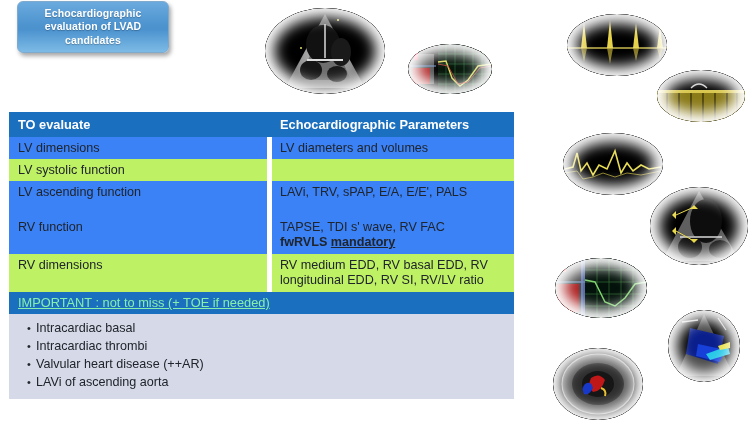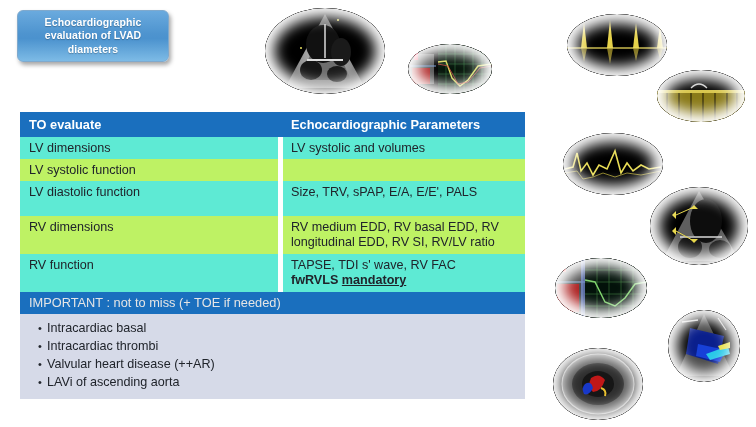--- a/index.html
+++ b/index.html
@@ -6,63 +6,63 @@
   body{
     width:756px;height:427px;
     background:#ffffff;
     font-family:"Liberation Sans", sans-serif;
     overflow:hidden;position:relative;
   }
   .slide{position:absolute;inset:0;}
 
   
   .title-box{
-    position:absolute;left:17px;top:10px;width:152px;height:52px;
+    position:absolute;left:17px;top:1px;width:152px;height:52px;
     border:1px solid #7fa9cd;border-radius:6px;
     background:linear-gradient(180deg,#6aaade 0%,#4e94cf 45%,#4b92ce 55%,#7dbbe6 100%);
     box-shadow:2px 3px 4px rgba(0,0,0,.35);
     display:flex;align-items:center;justify-content:center;
     box-sizing:border-box;
   }
   .title-text{
     color:#ffffff;font-size:10.5px;font-weight:bold;line-height:13.5px;
     text-align:center;letter-spacing:.1px;
     text-shadow:0 1px 1px rgba(0,0,0,.25);
     padding:0 6px;
   }
 
   
   .table{
-    position:absolute;left:20px;top:112px;width:505px;
+    position:absolute;left:9px;top:112px;width:505px;
     font-size:12.6px;color:#20242b;
   }
   .row{display:flex;width:100%;box-sizing:border-box;}
   .c1{width:258px;flex:0 0 258px;padding:4px 0 4px 9px;box-sizing:border-box;}
   .gap{width:5px;flex:0 0 5px;background:#ffffff;}
   .c2{flex:1 1 auto;padding:4px 6px 4px 8px;box-sizing:border-box;}
 
   .hdr{background:#1a6fbe;}
   .hdr .c1,.hdr .c2{color:#ffffff;font-weight:bold;font-size:12.8px;padding-top:5px;padding-bottom:5px;}
   .hdr .gap{background:#1a6fbe;}
 
-  .r-dark{background:#5eead4;}
+  .r-dark{background:#3b82f6;}
   .r-light{background:#bef264;}
   .r-dark .gap,.r-light .gap{background:#ffffff;}
 
   .spacer{height:13px;}
   .spacer .c1,.spacer .c2{padding:0;}
 
   .cell-lines{line-height:15px;}
   .bold{font-weight:bold;}
   .uline{text-decoration:underline;}
 
   
   .imp-bar{
-    background:#1a6fbe;color:#e5e5e5;
-    padding:3px 0 4px 9px;font-size:12.8px;
+    background:#1a6fbe;color:#86efac;
+    padding:3px 0 4px 9px;font-size:12.8px;text-decoration:underline;
   }
   .bullets{
     background:#d6dae8;padding:5px 0 8px 0;
   }
   .bullet{
     display:flex;align-items:flex-start;
     padding:1px 0 1px 18px;font-size:12.6px;line-height:16px;
   }
   .bdot{
     width:9px;flex:0 0 9px;color:#20242b;font-size:11px;line-height:16px;
@@ -79,68 +79,68 @@
 </style>
 </head>
 <body>
 
 <div class="slide">
 
   <div class="title-box">
     <div class="title-text">
       <span>Echocardiographic</span><br>
       <span>evaluation of LVAD</span><br>
-      <span>diameters</span>
+      <span>candidates</span>
     </div>
   </div>
 
   <div class="table">
 
     <div class="row hdr">
       <div class="c1">TO evaluate</div>
       <div class="gap"></div>
       <div class="c2">Echocardiographic Parameters</div>
     </div>
 
     <div class="row r-dark">
       <div class="c1">LV dimensions</div>
       <div class="gap"></div>
-      <div class="c2">LV systolic and volumes</div>
+      <div class="c2">LV diameters and volumes</div>
     </div>
 
     <div class="row r-light">
       <div class="c1">LV systolic function</div>
       <div class="gap"></div>
     </div>
 
     <div class="row r-dark">
-      <div class="c1">LV diastolic function</div>
-      <div class="gap"></div>
-      <div class="c2">Size, TRV, sPAP, E/A, E/E', PALS</div>
+      <div class="c1">LV ascending function</div>
+      <div class="gap"></div>
+      <div class="c2">LAVi, TRV, sPAP, E/A, E/E', PALS</div>
     </div>
 
     <div class="row r-dark spacer">
       <div class="c1"></div>
       <div class="gap"></div>
       <div class="c2"></div>
-    </div>
-
-    <div class="row r-light">
-      <div class="c1">RV dimensions</div>
-      <div class="gap"></div>
-      <div class="c2 cell-lines">RV medium EDD, RV basal EDD, RV longitudinal EDD, RV SI, RV/LV ratio</div>
     </div>
 
     <div class="row r-dark">
       <div class="c1">RV function</div>
       <div class="gap"></div>
       <div class="c2 cell-lines">
         <span>TAPSE, TDI s' wave, RV FAC</span><br>
         <span class="bold">fwRVLS </span><span class="bold uline">mandatory</span>
       </div>
+    </div>
+
+    <div class="row r-light">
+      <div class="c1">RV dimensions</div>
+      <div class="gap"></div>
+      <div class="c2 cell-lines">RV medium EDD, RV basal EDD, RV longitudinal EDD, RV SI, RV/LV ratio</div>
     </div>
 
     <div class="imp-bar">IMPORTANT : not to miss (+ TOE if needed)</div>
 
     <div class="bullets">
       <div class="bullet">
         <span class="bdot">•</span>
         <span>Intracardiac basal</span>
       </div>
       <div class="bullet">

